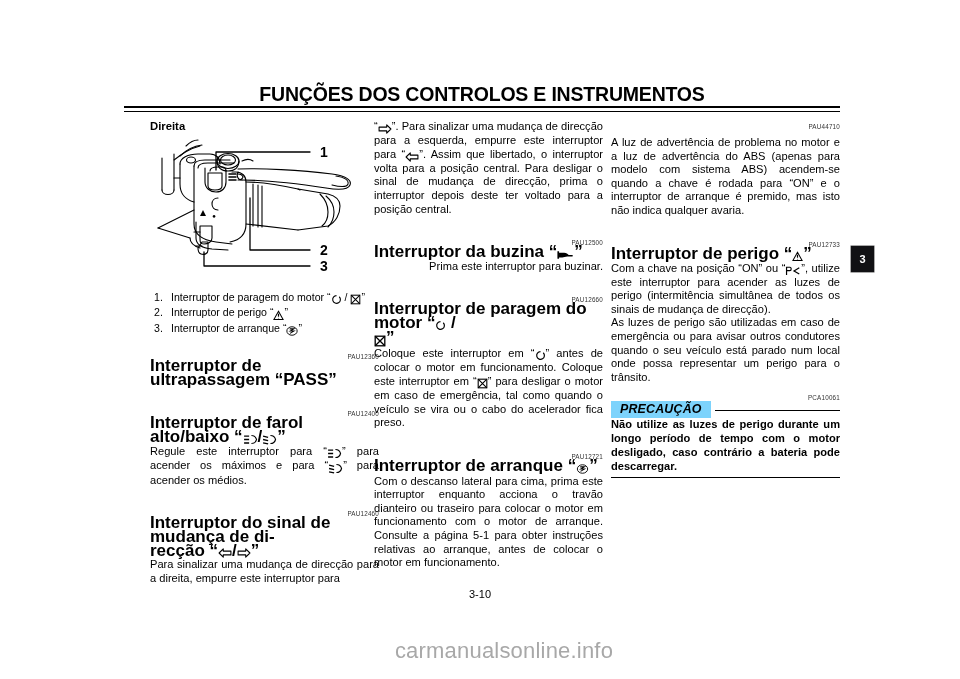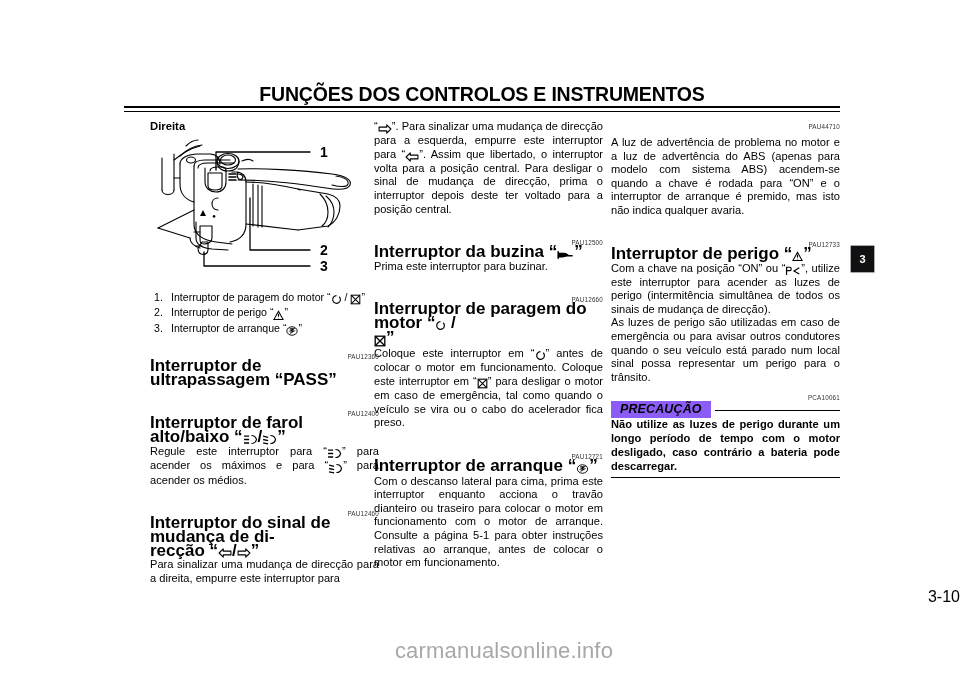--- a/index.html
+++ b/index.html
@@ -71,21 +71,21 @@
   }
   #col-left   { left: 124px; margin-left: 26px; }
   #col-mid    { left: 374px; }
   #col-right  { left: 611px; }
 
   .col p {
     margin: 0;
     text-align: justify;
     text-justify: inter-word;
   }
-  .col p.nojust { text-align: left; }
+  .col p.nojust { text-align: right; }
 
   h3.sec-title {
     margin: 0;
     font-size: 17px;
     font-weight: bold;
     line-height: 13.8px;
   }
 
   .pau {
     font-size: 6.3px;
@@ -138,21 +138,21 @@
 
   
   .caution-wrap {
     margin-top: 1px;
   }
   .caution-head {
     display: flex;
     align-items: center;
   }
   .caution-label {
-    background: #8b5cf6;
+    background: #7dd3fc;
     font-style: italic;
     font-weight: bold;
     font-size: 12.4px;
     padding: 1px 9px 2px 9px;
     letter-spacing: 0.2px;
     line-height: 14px;
   }
   .caution-rule {
     flex: 1 1 auto;
     border-top: 1.3px solid #000;
@@ -170,22 +170,22 @@
   .caution-bottom-rule {
     margin-top: 3px;
     border-top: 1.3px solid #000;
   }
 
   
   .footer-page {
     position: absolute;
     left: 0; top: 588px;
     width: 960px;
-    text-align: right;
-    font-size: 16px;
+    text-align: center;
+    font-size: 11px;
   }
   .watermark {
     position: absolute;
     left: 0; top: 638px;
     width: 960px;
     text-align: center;
     font-size: 22px;
     color: #a8a8a8;
     letter-spacing: 0.2px;
     padding-left: 24px;
@@ -417,21 +417,21 @@
       <span>Interruptor de perigo “</span><span class="sym"><svg width="11" height="11" viewBox="0 0 12 12" fill="none" stroke="#000" stroke-width="1.1">
             <path d="M6 1.4 L11 10.4 L1 10.4 Z"></path>
             <path d="M6 4 L6 7.3" stroke-width="1.3"></path>
             <path d="M6 8.6 L6 9.1" stroke-width="1.3"></path>
           </svg></span><span>”</span>
     </h3>
     <p><span>Com a chave na posição “ON” ou “</span><span class="sym"><svg width="16" height="10" viewBox="0 0 17 11" fill="none" stroke="#000" stroke-width="1.3">
             <path d="M1.4 10 L1.4 1.4 L5 1.4 C7 1.4, 7 5, 5 5 L1.4 5"></path>
             <path d="M15.4 2 L9.6 5.4 L15.4 8.8"></path>
           </svg></span><span>”, utilize este interruptor para acender as luzes de perigo (intermitência simultânea de todos os sinais de mudança de direcção).</span></p>
-    <p>As luzes de perigo são utilizadas em caso de emergência ou para avisar outros condutores quando o seu veículo está parado num local sinal possa representar um perigo para o trânsito.</p>
+    <p>As luzes de perigo são utilizadas em caso de emergência ou para avisar outros condutores quando o seu veículo está parado num local onde possa representar um perigo para o trânsito.</p>
 
     <div class="gap-sm"></div>
 
     <div class="pau">PCA10061</div>
 
     <div class="caution-wrap">
       <div class="caution-head">
         <span class="caution-label">PRECAUÇÃO</span>
         <span class="caution-rule"></span>
       </div>

